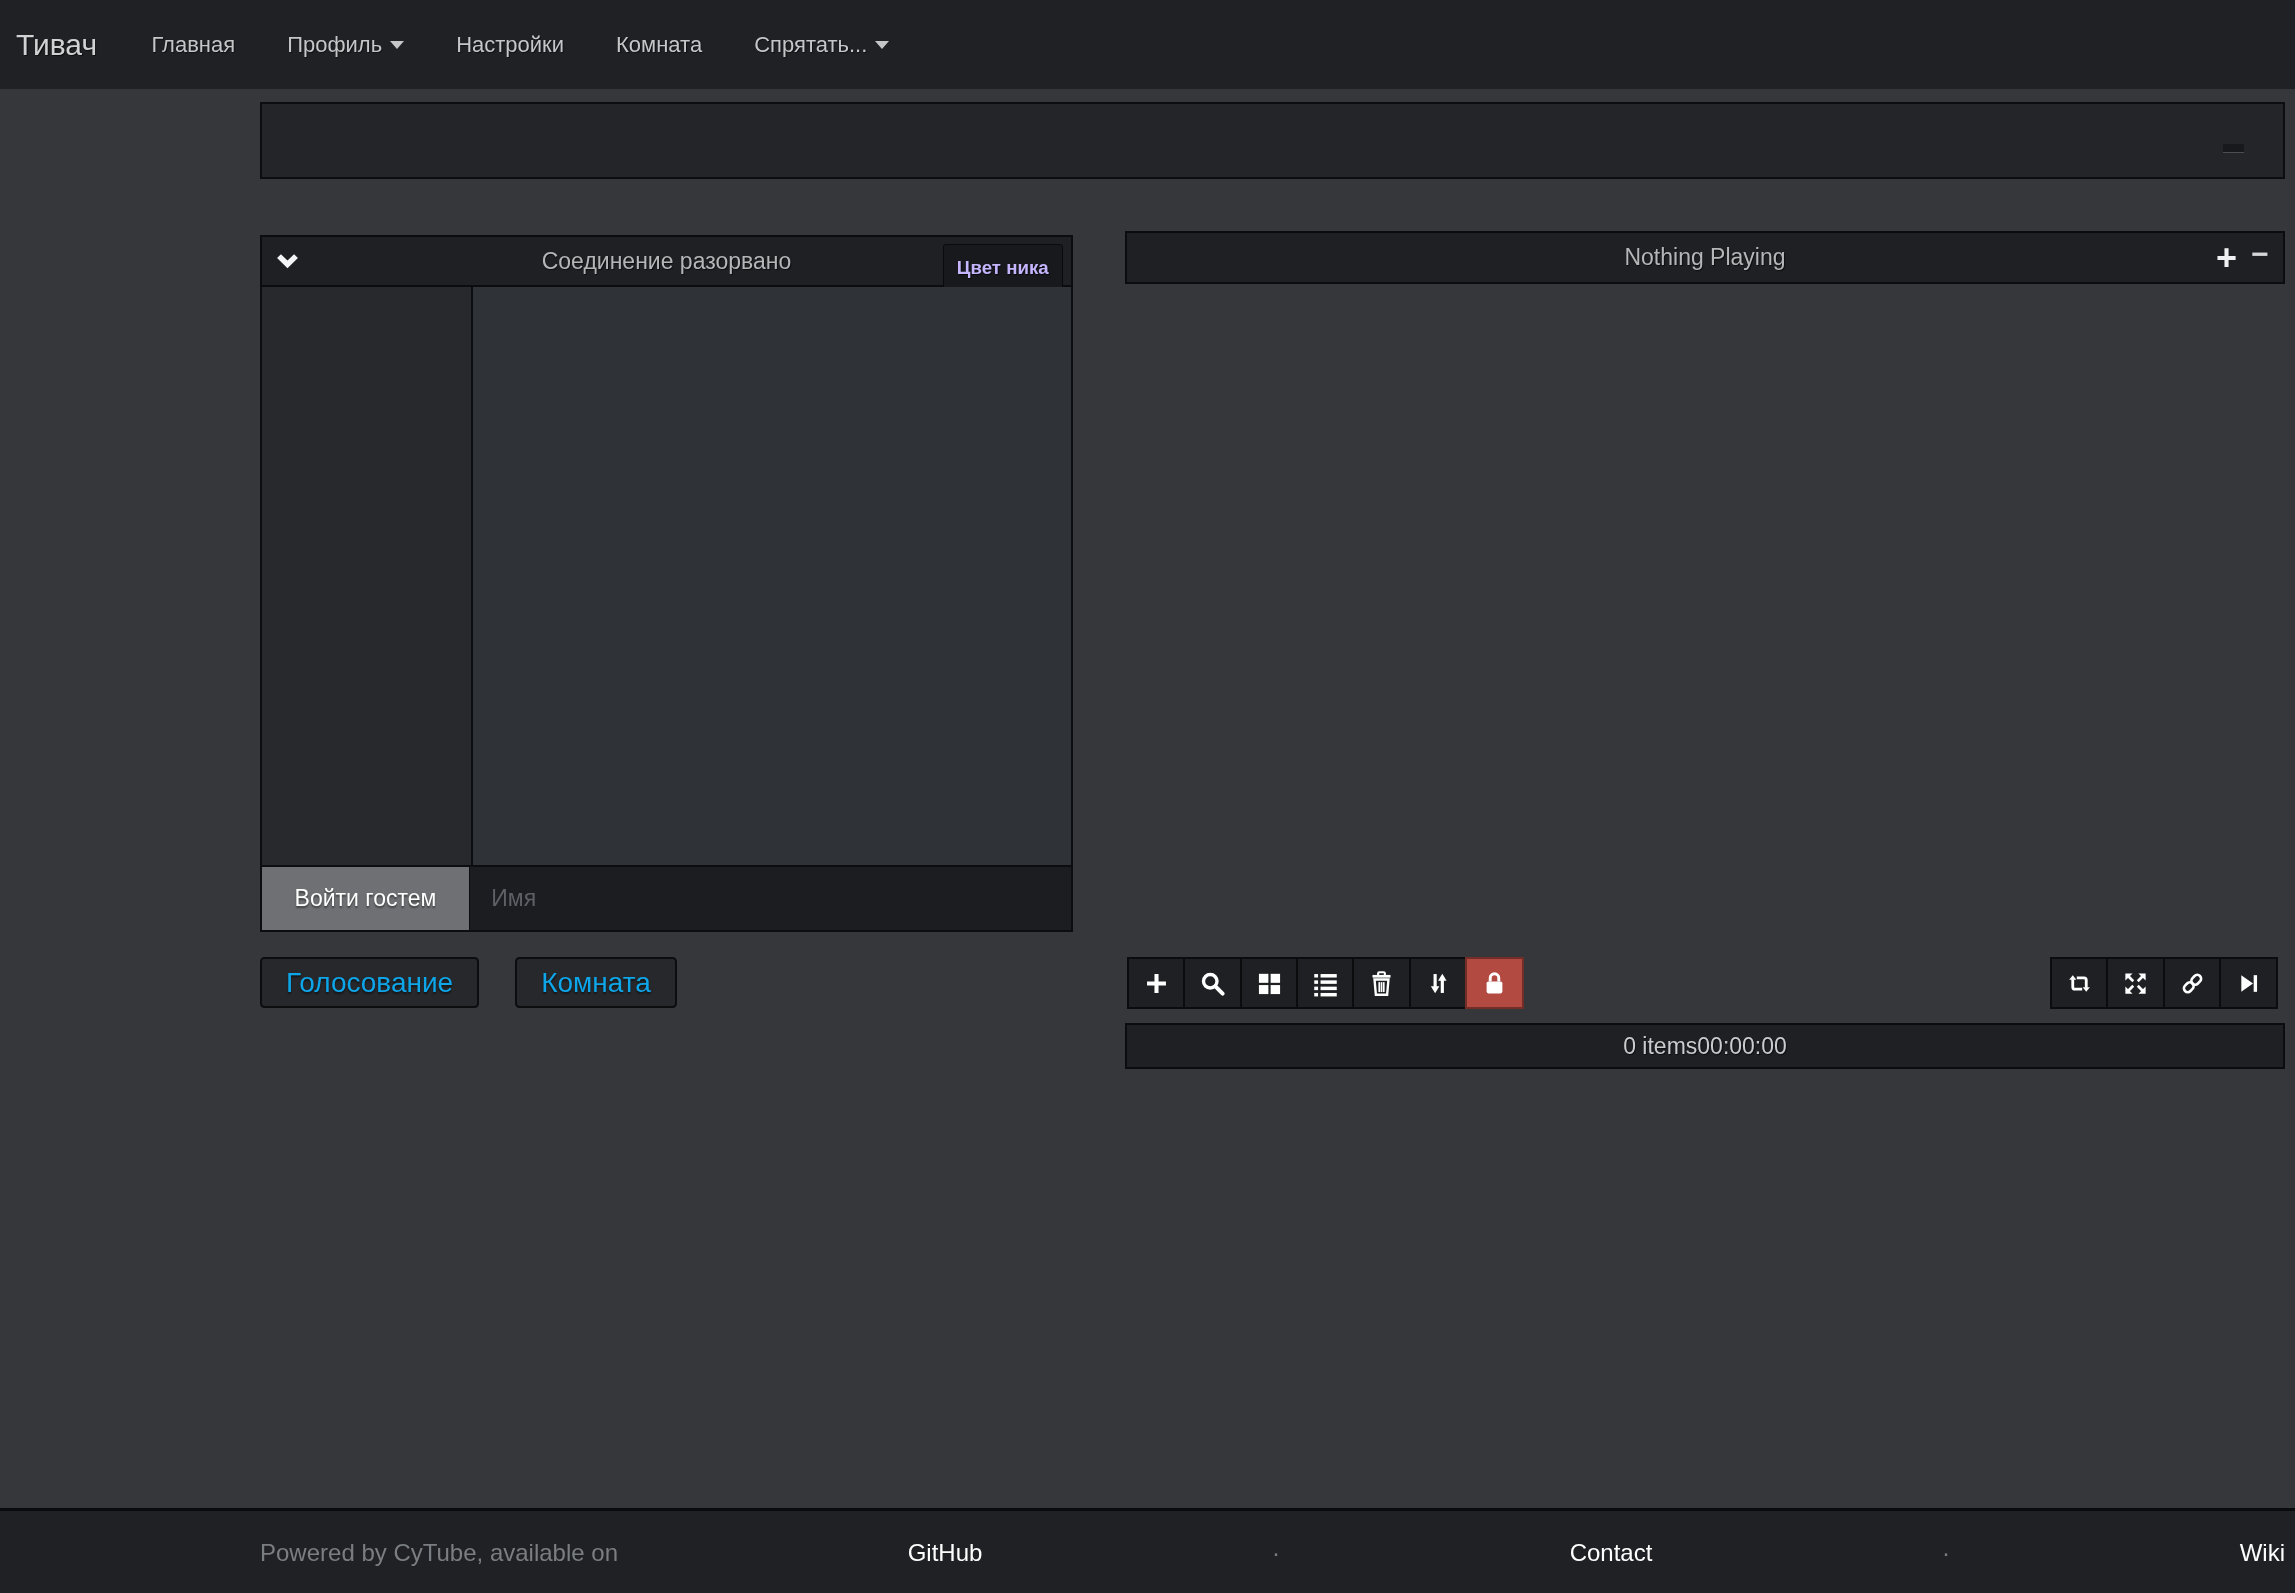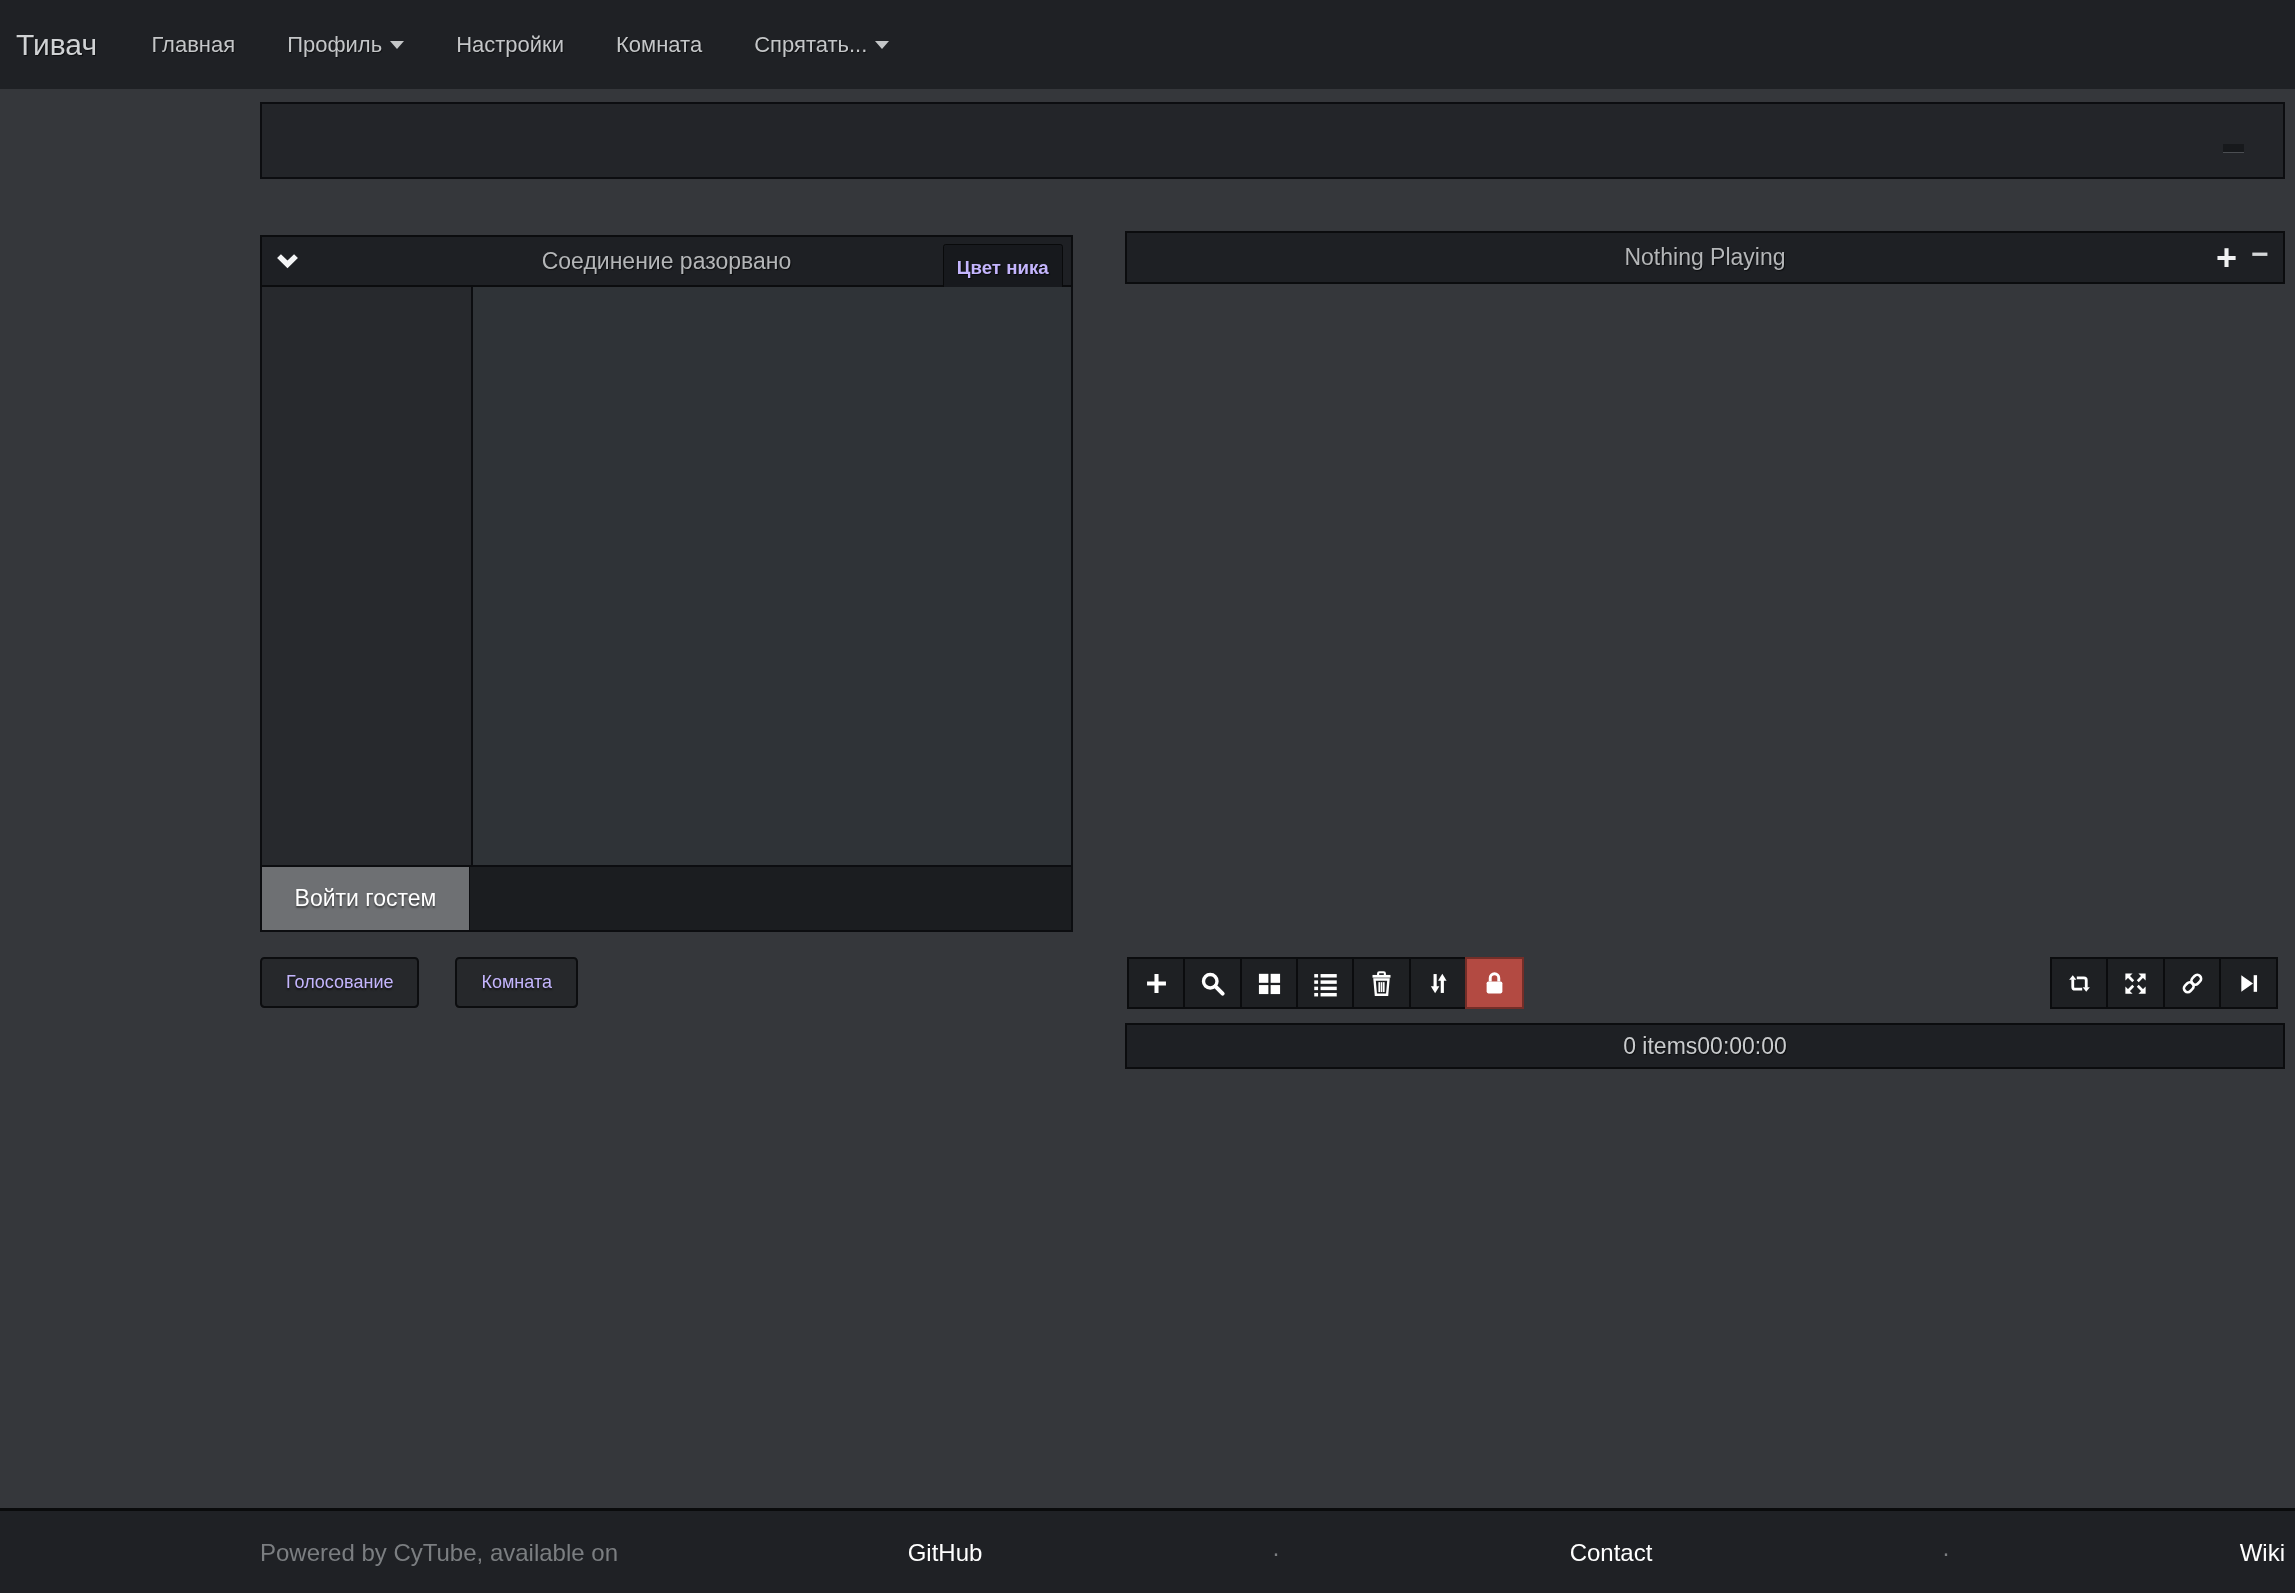--- a/index.html
+++ b/index.html
@@ -44,21 +44,21 @@
     background:#1b1d20; border:2.7px solid #0c0d10; display:flex; }
   .guest-btn { width:208px; background:#6e7073; border-right:1.8px solid #0c0d10;
     color:#fff; font-size:23px; display:flex; align-items:center; justify-content:center;
     text-shadow:0 1.8px 1.8px rgba(0,0,0,.45); cursor:pointer; }
   .name-input { flex:1; background:#1b1d20; border:none; outline:none;
     color:#cfd1d3; font-size:23px; padding:0 21.3px; font-family:"Liberation Sans",sans-serif; }
   .name-input::placeholder { color:#5d6064; opacity:1; }
 
   .chat-btns { position:absolute; left:260px; top:957px; display:flex; gap:36px; }
   .btn-dark { height:51px; background:#26282b; border:2.7px solid #0c0d0f; border-radius:4.4px;
-    color:#c4b5fd; font-size:18px; padding:0 24px; display:flex; align-items:center;
+    color:#0ea5e9; font-size:28px; padding:0 24px; display:flex; align-items:center;
     text-shadow:0 1.8px 1.8px rgba(0,0,0,.5); cursor:pointer; }
 
   
   .video-header { position:absolute; left:1125px; top:231px; width:1160px; height:53px; }
   .video-title { position:absolute; left:0; right:0; top:0; height:48px; display:flex;
     align-items:center; justify-content:center; font-size:23px; color:#b4b6b8;
     text-shadow:0.9px 0.9px 0.9px rgba(0,0,0,.6); }
   .vh-plus { position:absolute; right:46px; top:3.6px; font-size:36px; font-weight:bold;
     color:#f0f1f2; cursor:pointer; line-height:41px; }
   .vh-minus { position:absolute; right:14.2px; top:0px; font-size:30px; font-weight:bold;
@@ -124,20 +124,21 @@
   <div class="nickcolor-btn">Цвет ника</div>
 </div>
 
 <div class="chat-body">
   <div class="userlist"></div>
   <div class="msgbuffer"></div>
 </div>
 
 <div class="guest-row">
   <div class="guest-btn">Войти гостем</div>
+  <input class="name-input" type="text" placeholder="Имя" style="">
 </div>
 
 <div class="chat-btns">
   <div class="btn-dark">Голосование</div>
   <div class="btn-dark">Комната</div>
 </div>
 
 <div class="video-header bar">
   <div class="video-title">Nothing Playing</div>
   <div class="vh-plus">+</div>

